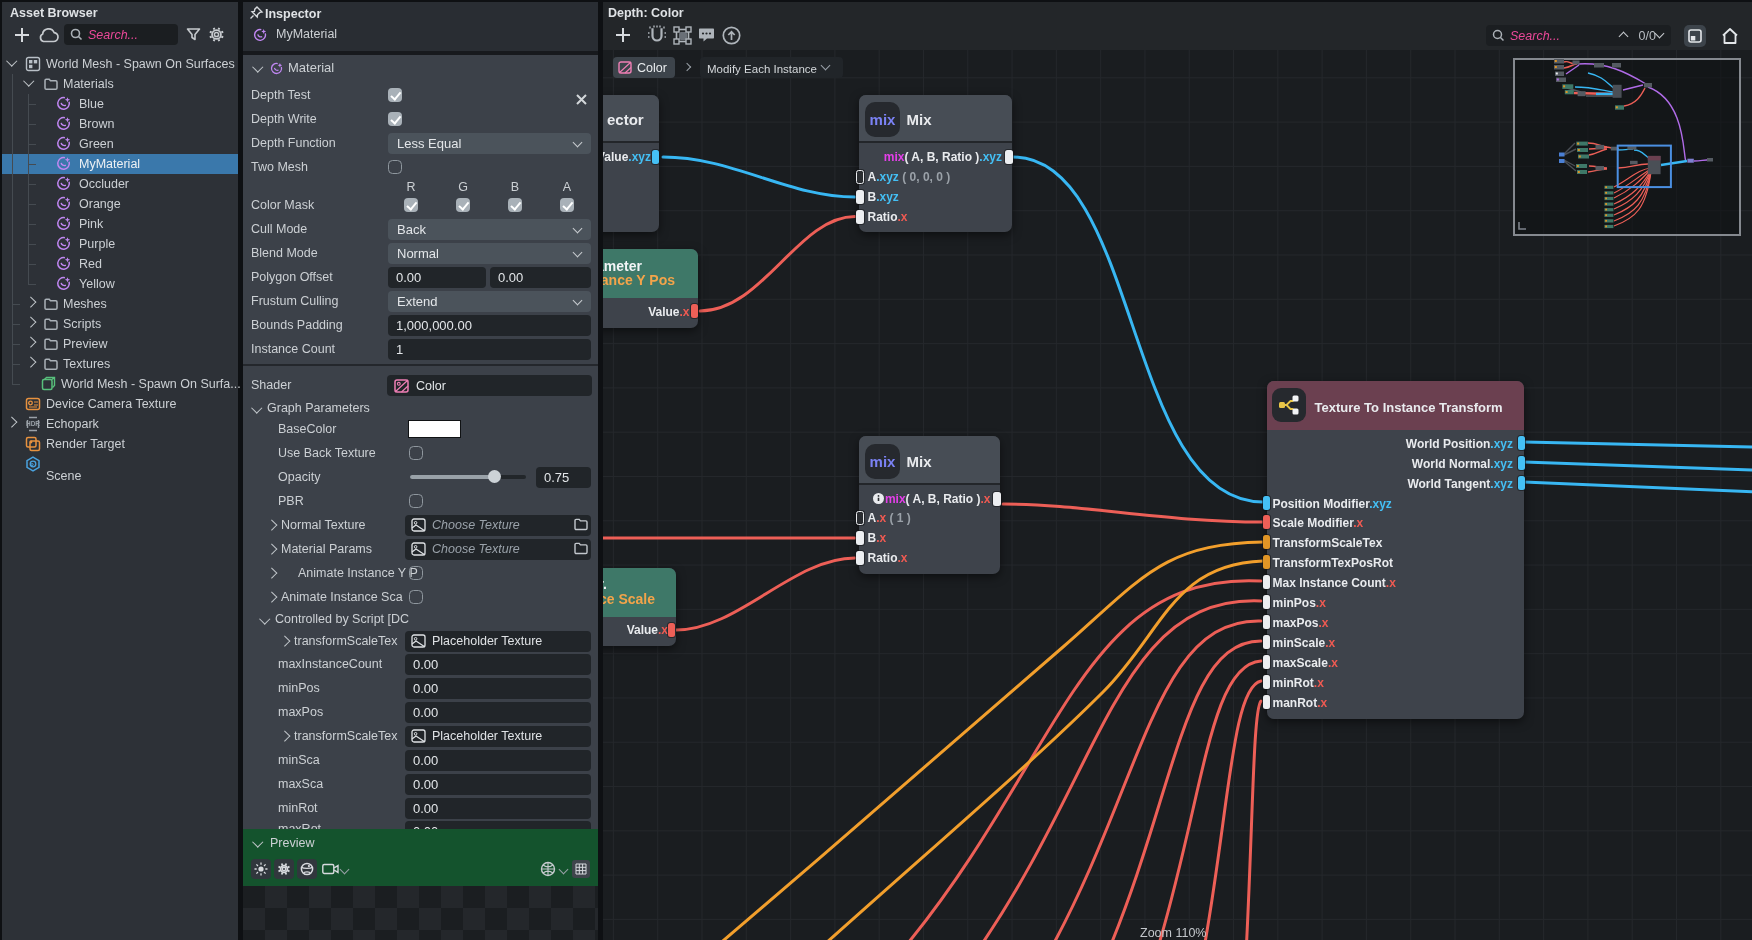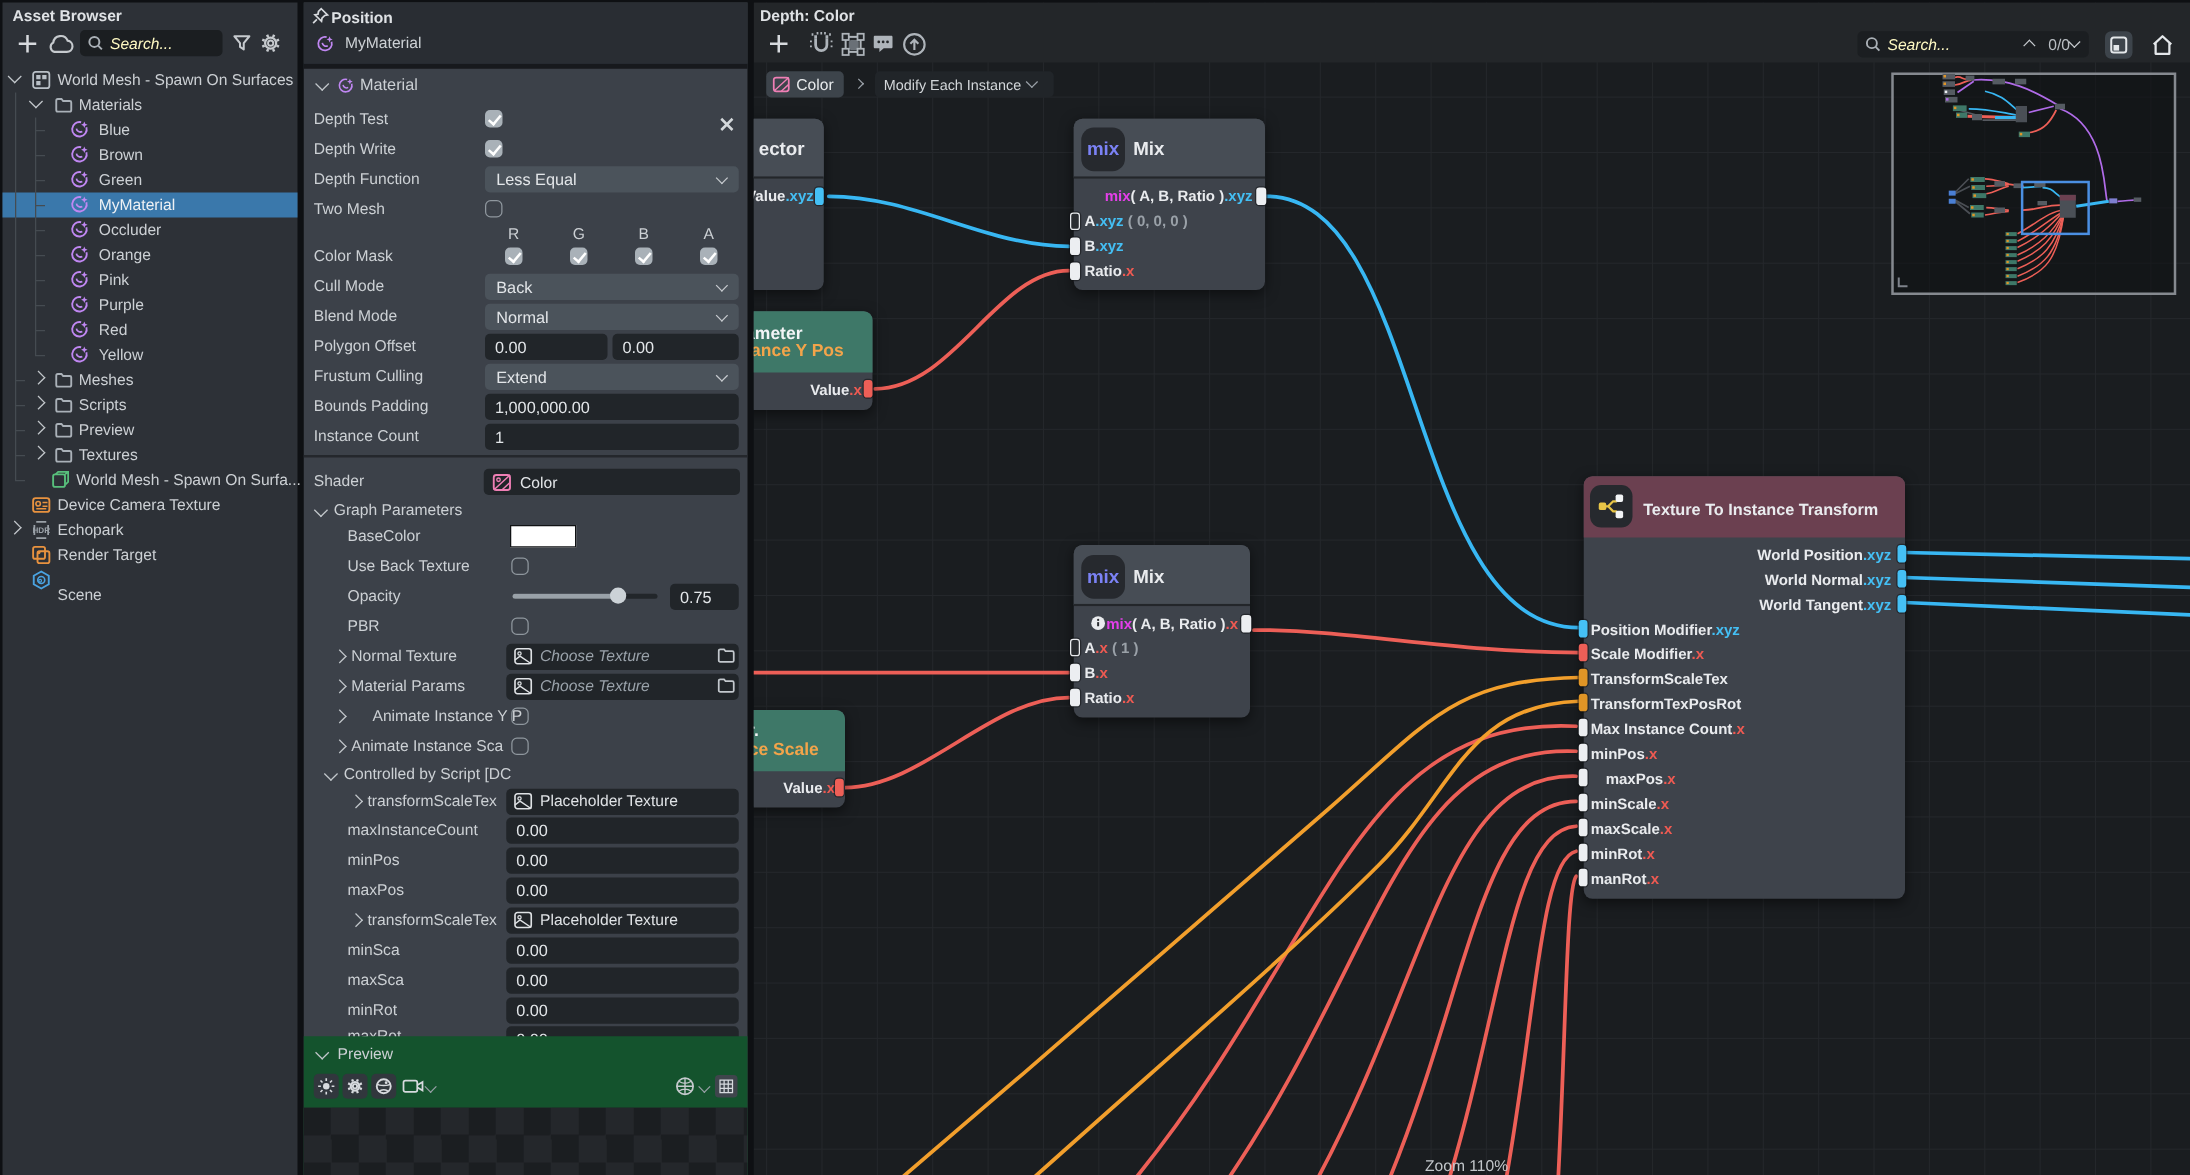--- a/index.html
+++ b/index.html
@@ -1,19 +1,19 @@
 <!DOCTYPE html>
 <html><head><meta charset="utf-8">
 <style>
 *{margin:0;padding:0;box-sizing:border-box}
 html,body{width:1752px;height:940px;background:#0e1013;font-family:"Liberation Sans",sans-serif;overflow:hidden}
 .a{position:absolute}
 .t{position:absolute;font-size:12.5px;color:#ccd0d4;white-space:nowrap;line-height:16px}
 .b{font-weight:bold}
-.dim{color:#fef9c3}
+.dim{color:#ec4899}
 svg{position:absolute;overflow:visible}
 .dd{position:absolute;left:145px;width:203px;height:21px;background:#4b535b;border-radius:4px;font-size:13px;color:#e3e6e9;line-height:21px;padding-left:9px}
 .car{position:absolute;width:7px;height:7px;border-right:1.6px solid #c8ccd0;border-bottom:1.6px solid #c8ccd0;transform:rotate(45deg)}
 .inp{position:absolute;height:21px;background:#212529;border-radius:4px;font-size:13px;color:#e3e6e9;line-height:21px;padding-left:8px}
 .cb1{position:absolute;width:14px;height:14px;border-radius:4px;background:#a9b1b8}
 .cb1:after{content:"";position:absolute;left:4.5px;top:2px;width:4px;height:7.5px;border-right:2px solid #fff;border-bottom:2px solid #fff;transform:rotate(40deg)}
 .cb0{position:absolute;width:14px;height:14px;border-radius:4.5px;border:1.7px solid #8f979e}
 .cvd{position:absolute;width:7.5px;height:7.5px;border-right:1.8px solid #c2c7cb;border-bottom:1.8px solid #c2c7cb;transform:rotate(45deg)}
 .cvr{position:absolute;width:7.5px;height:7.5px;border-top:1.8px solid #c2c7cb;border-right:1.8px solid #c2c7cb;transform:rotate(45deg)}
 .node{position:absolute;border-radius:7px;background:#3e434b;box-shadow:0 3px 10px rgba(0,0,0,.5)}
@@ -185,21 +185,21 @@
       <circle cx="8" cy="8" r="2.8" fill="none" stroke="#4aa3e0" stroke-width="1.3"></circle>
       <circle cx="7.1" cy="8.6" r="1.1" fill="none" stroke="#4aa3e0" stroke-width="0.9"></circle>
     </svg>
 <div class="t" style="left:44px;top:466px">Scene</div>
 </div>
 <div class="a" style="left:243px;top:2px;width:355px;height:938px;background:#3c4149">
 <div class="a" style="left:0;top:0;width:355px;height:49px;background:#292d33"></div>
 <svg style="left:6px;top:4px" width="14" height="14" viewBox="0 0 14 14">
       <path d="M8 1l5 5-2.2.4L8.6 8.6 8.2 11 3 5.8 5.4 5.4 5.8 3.2zM4.5 9.5L1.5 12.5" stroke="#d7dade" stroke-width="1.4" fill="none"></path>
     </svg>
-<div class="t b" style="left:22px;top:4px;color:#dfe2e5">Position</div>
+<div class="t b" style="left:22px;top:4px;color:#dfe2e5">Inspector</div>
 <svg style="left:10px;top:26px" width="14" height="14" viewBox="0 0 16 16">
       <path d="M14 6.2A6.2 6.2 0 1 1 9.5 1.9" fill="none" stroke="#c087f2" stroke-width="1.6"></path>
       <path d="M10.5 9.8a3.4 3.4 0 0 1-5-2.5" fill="none" stroke="#c087f2" stroke-width="1.5"></path>
       <path d="M12.2 1.2l.8 2 2 .8-2 .8-.8 2-.8-2-2-.8 2-.8z" fill="#c087f2"></path>
     </svg>
 <div class="t" style="left:33px;top:24px">MyMaterial</div>
 <div class="a" style="left:0;top:49px;width:355px;height:4px;background:#17191d"></div>
 <div class="cvd" style="left:11px;top:61px"></div>
 <svg style="left:27px;top:60px" width="13" height="13" viewBox="0 0 16 16">
       <path d="M14 6.2A6.2 6.2 0 1 1 9.5 1.9" fill="none" stroke="#c087f2" stroke-width="1.6"></path>
@@ -474,21 +474,21 @@
       <div class="pr" style="left:6px;top:135.9px">Scale Modifier<span class="rd">.x</span></div>
       <div class="port" style="left:-4px;top:134.9px;width:7.5px;background:#ed5f57"></div>
       <div class="pr" style="left:6px;top:155.8px">TransformScaleTex</div>
       <div class="port" style="left:-4px;top:154.8px;width:7.5px;background:#e09526"></div>
       <div class="pr" style="left:6px;top:175.7px">TransformTexPosRot</div>
       <div class="port" style="left:-4px;top:174.7px;width:7.5px;background:#e09526"></div>
       <div class="pr" style="left:6px;top:195.6px">Max Instance Count<span class="rd">.x</span></div>
       <div class="port" style="left:-4px;top:194.6px;width:7.5px;background:#eceef1"></div>
       <div class="pr" style="left:6px;top:215.5px">minPos<span class="rd">.x</span></div>
       <div class="port" style="left:-4px;top:214.5px;width:7.5px;background:#eceef1"></div>
-      <div class="pr" style="left:18px;top:235.39999999999998px">maxPos<span class="rd">.x</span></div>
+      <div class="pr" style="left:6px;top:235.39999999999998px">maxPos<span class="rd">.x</span></div>
       <div class="port" style="left:-4px;top:234.39999999999998px;width:7.5px;background:#eceef1"></div>
       <div class="pr" style="left:6px;top:255.29999999999998px">minScale<span class="rd">.x</span></div>
       <div class="port" style="left:-4px;top:254.29999999999998px;width:7.5px;background:#eceef1"></div>
       <div class="pr" style="left:6px;top:275.2px">maxScale<span class="rd">.x</span></div>
       <div class="port" style="left:-4px;top:274.2px;width:7.5px;background:#eceef1"></div>
       <div class="pr" style="left:6px;top:295.1px">minRot<span class="rd">.x</span></div>
       <div class="port" style="left:-4px;top:294.1px;width:7.5px;background:#eceef1"></div>
       <div class="pr" style="left:6px;top:315.0px">manRot<span class="rd">.x</span></div>
       <div class="port" style="left:-4px;top:314.0px;width:7.5px;background:#eceef1"></div>
     </div>

